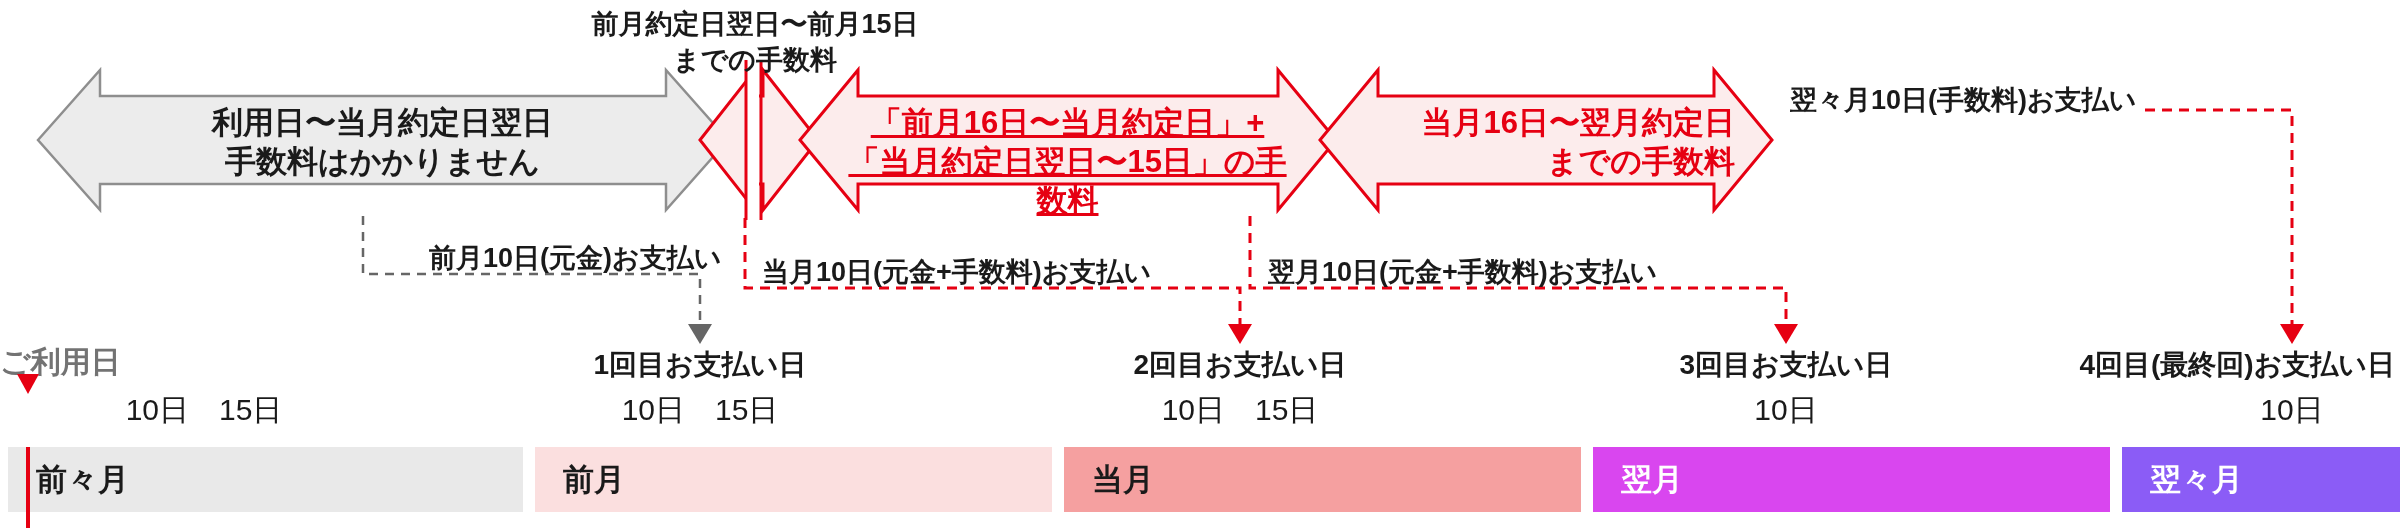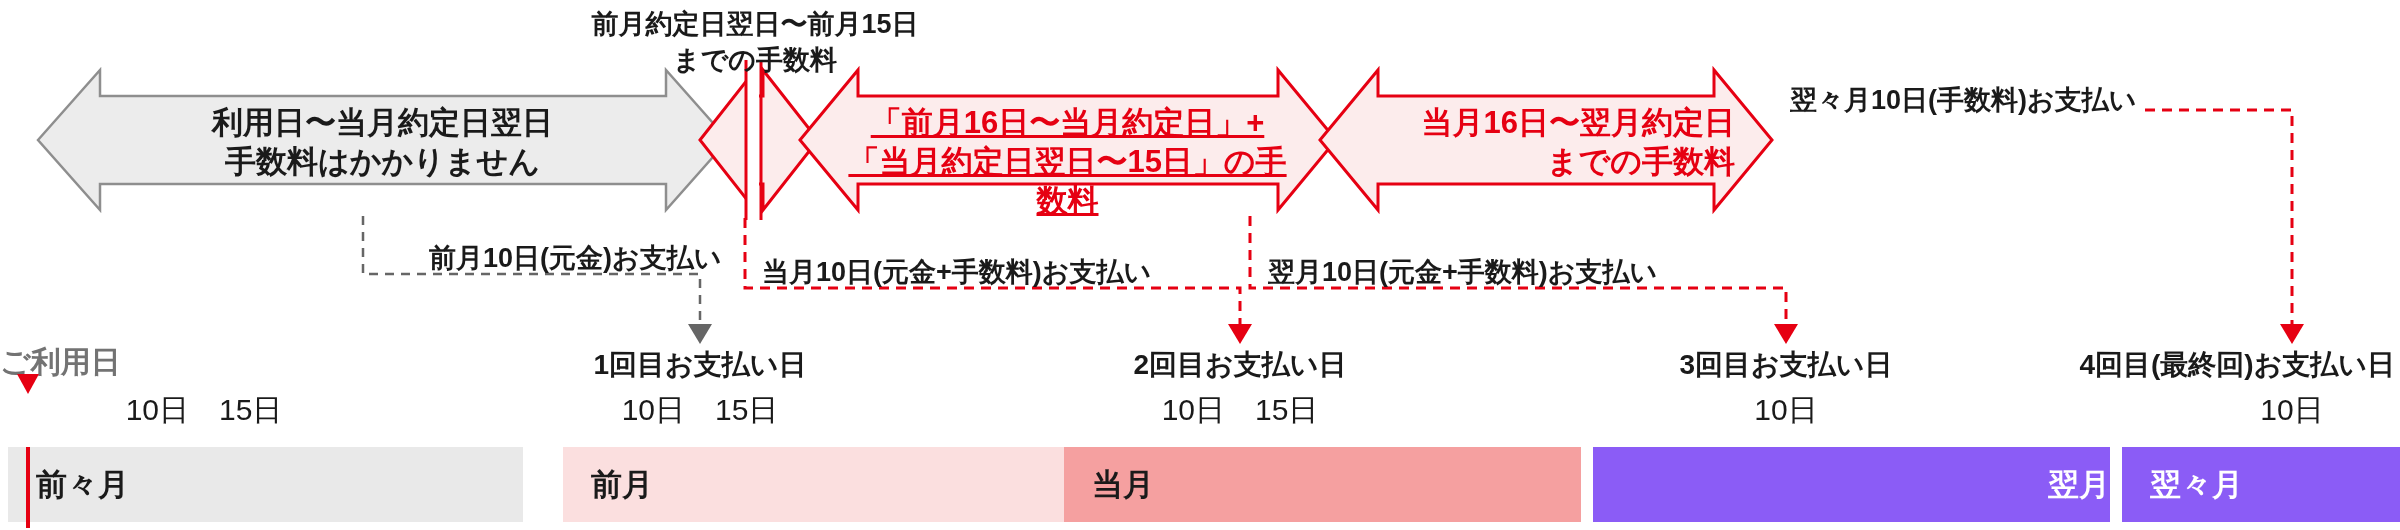--- a/index.html
+++ b/index.html
@@ -28,26 +28,26 @@
   .g4l{left:2015px;top:346px;width:380px;text-align:right;}
   .g1d{left:500px;top:390px;width:400px;}
   .g2d{left:1040px;top:390px;width:400px;}
   .g3d{left:1586px;top:390px;width:400px;}
   .g4d{left:2092px;top:390px;width:400px;}
   .start-days{left:54px;top:390px;width:300px;}
   .usage-label{left:0;top:342px;font-weight:700;font-size:30px;color:#737373;white-space:nowrap;}
   .usage-triangle{left:17px;top:374px;width:0;height:0;z-index:3;
     border-left:11px solid transparent;border-right:11px solid transparent;border-top:20px solid #e60012;}
   .usage-line{left:26px;top:447px;width:4px;height:81px;background:#e60012;z-index:3;}
-  .bar-seg{position:absolute;top:447px;height:75px;z-index:2;display:flex;align-items:center;
+  .bar-seg{position:absolute;top:447px;height:65px;z-index:2;display:flex;align-items:center;
     padding-left:28px;box-sizing:border-box;font-weight:700;font-size:31px;}
   .m0{left:8px;width:515px;background:#e9e9e9;color:#1a1a1a;}
-  .m1{left:535px;width:517px;background:#fbdfdf;color:#1a1a1a;margin-left:28px;}
+  .m1{left:535px;width:517px;background:#fbdfdf;color:#1a1a1a;}
   .m2{left:1064px;width:517px;background:#f5a0a0;color:#1a1a1a;}
-  .m3{left:1593px;width:517px;background:#8b5cf6;color:#ffffff;justify-content:flex-end;}
+  .m3{left:1593px;width:517px;background:#d946ef;color:#ffffff;}
   .m4{left:2122px;width:278px;background:#8b5cf6;color:#ffffff;}
   .line2span{display:block;}
 </style>
 </head>
 <body>
 
 <div class="canvas">
 
   <svg class="layer" width="2400" height="530" viewBox="0 0 2400 530">
 

